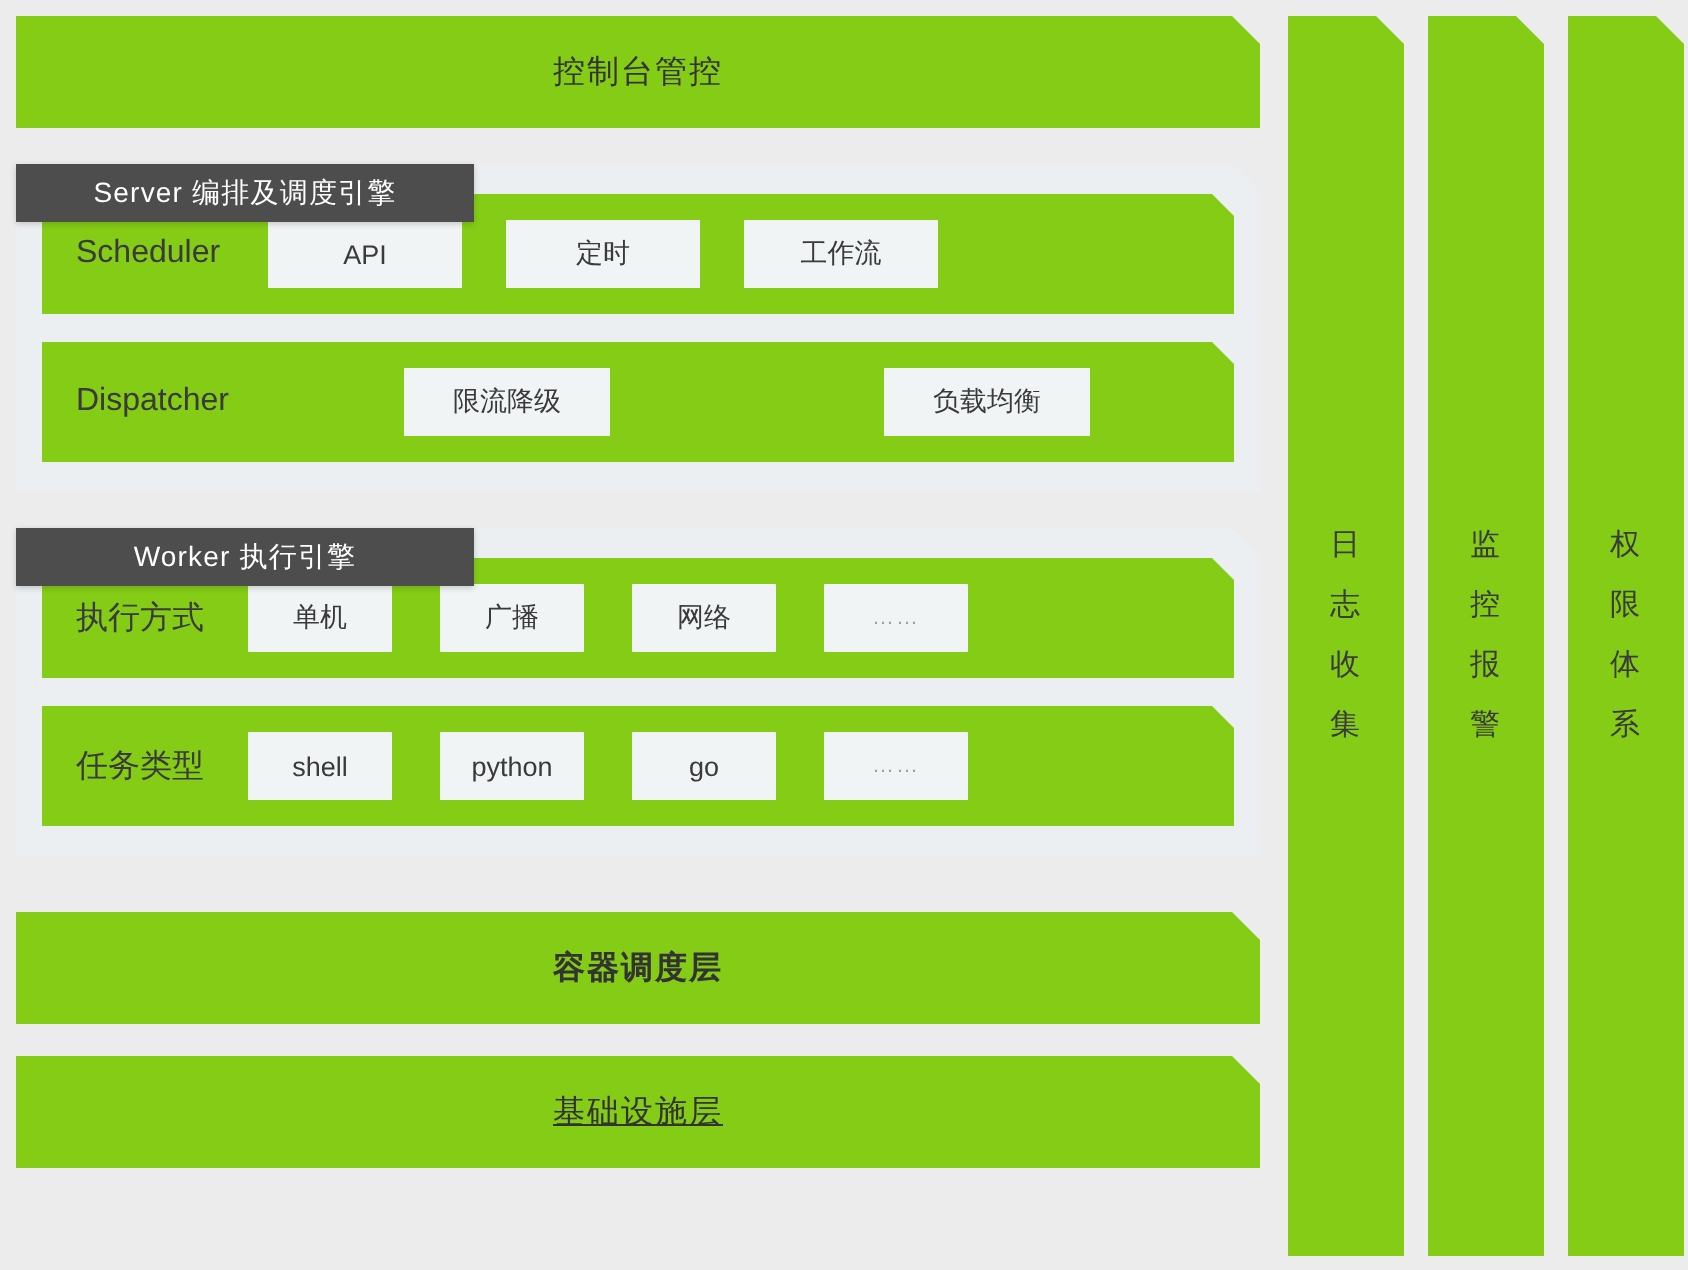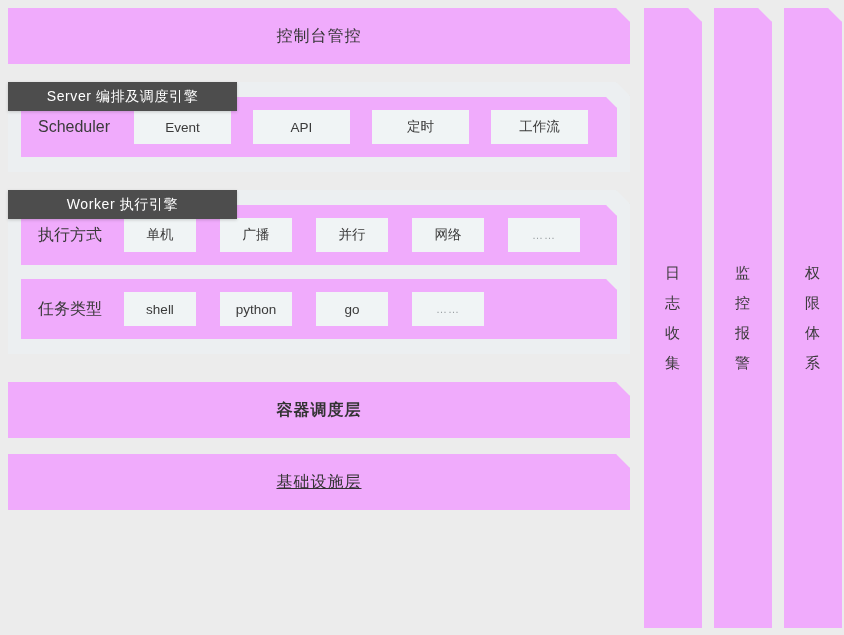--- a/index.html
+++ b/index.html
@@ -24,21 +24,21 @@
   .notch-lg {
     -webkit-clip-path: polygon(0 0, calc(100% - 14px) 0, 100% 14px, 100% 100%, 0 100%);
     clip-path: polygon(0 0, calc(100% - 14px) 0, 100% 14px, 100% 100%, 0 100%);
   }
   .notch-sm {
     -webkit-clip-path: polygon(0 0, calc(100% - 11px) 0, 100% 11px, 100% 100%, 0 100%);
     clip-path: polygon(0 0, calc(100% - 11px) 0, 100% 11px, 100% 100%, 0 100%);
   }
 
   .white-card {
-    background: #f0abfc;
+    background: #84cc16;
     box-shadow: 0 1px 3px rgba(0,0,0,0.10);
   }
   .grey-panel {
     background: #eceff1;
     box-shadow: 0 1px 3px rgba(0,0,0,0.08);
   }
 
   
   .left-col {
     position: absolute;
@@ -166,39 +166,42 @@
   <div class="left-col">
 
     <div class="band white-card notch-lg">控制台管控</div>
 
     <div class="section">
       <div class="section-tab">Server 编排及调度引擎</div>
       <div class="section-body grey-panel notch-lg">
 
         <div class="chip-row row-scheduler white-card notch-sm">
           <div class="row-label">Scheduler</div>
-          <div class="chip">Event</div>
           <div class="chip">API</div>
           <div class="chip">定时</div>
           <div class="chip">工作流</div>
         </div>
 
+        <div class="chip-row row-dispatcher white-card notch-sm">
+          <div class="row-label">Dispatcher</div>
+          <div class="chip first">限流降级</div>
+          <div class="chip second">负载均衡</div>
+        </div>
 
       </div>
     </div>
 
     <div class="section">
       <div class="section-tab">Worker 执行引擎</div>
       <div class="section-body grey-panel notch-lg">
 
         <div class="chip-row row-exec white-card notch-sm">
           <div class="row-label">执行方式</div>
           <div class="chip">单机</div>
           <div class="chip">广播</div>
-          <div class="chip">并行</div>
           <div class="chip">网络</div>
           <div class="chip dots">……</div>
         </div>
 
         <div class="chip-row row-task white-card notch-sm">
           <div class="row-label">任务类型</div>
           <div class="chip">shell</div>
           <div class="chip">python</div>
           <div class="chip">go</div>
           <div class="chip dots">……</div>

